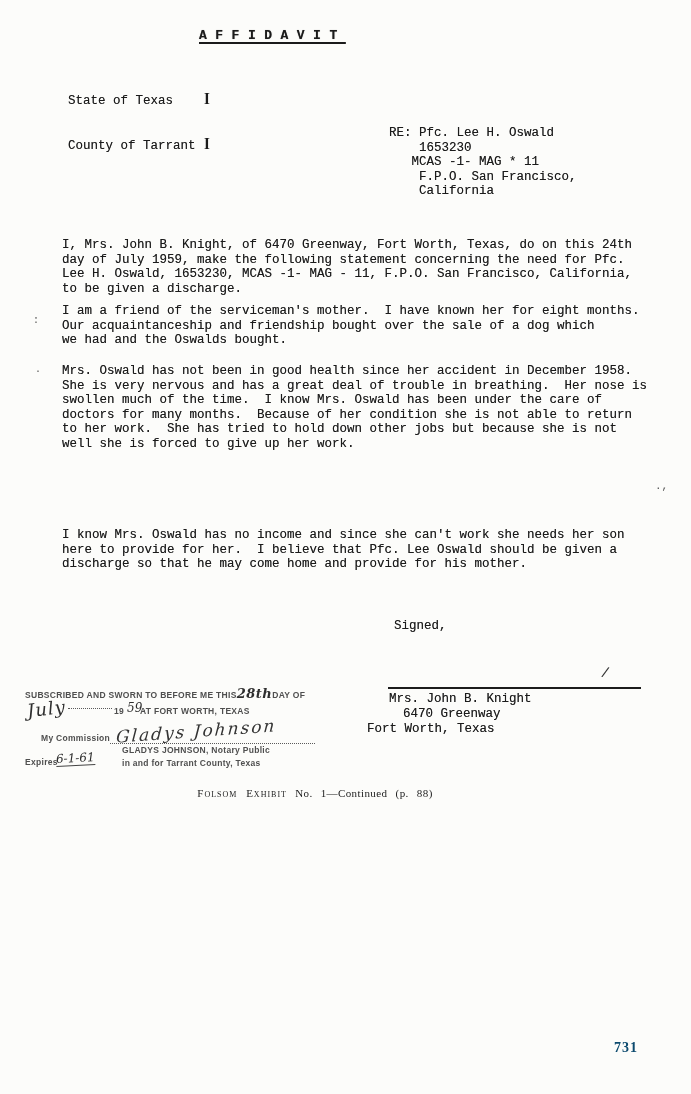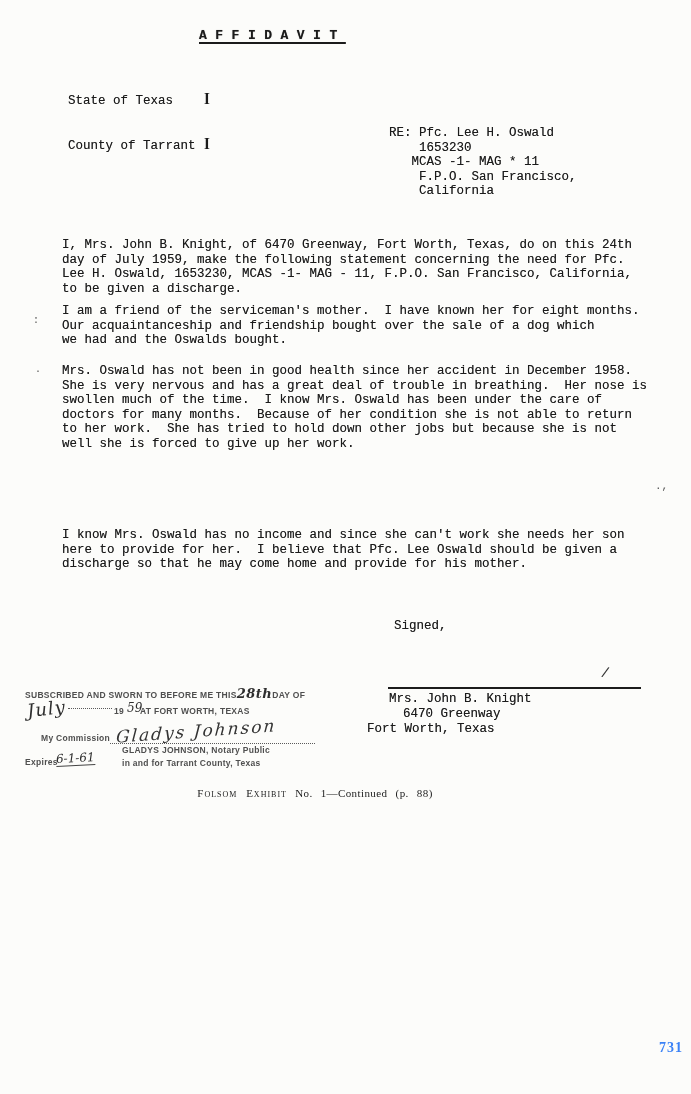--- a/index.html
+++ b/index.html
@@ -73,23 +73,22 @@
     color:#222;
     word-spacing:5px;
     letter-spacing:0.4px;
   }
   .footer .sc { font-variant:small-caps; letter-spacing:1px; }
   .pagenum {
     position:absolute;
     left:614px; top:1040px;
     font-family:"Liberation Serif","DejaVu Serif",serif;
     font-size:14px; font-weight:bold;
-    color:#3b82f6;
+    color:#0c4a6e;
     letter-spacing:1px;
-    margin-left:45px;
   }
   .artifact { position:absolute; color:#555; font-size:11px; }
 </style>
 </head>
 <body>
 
 <div class="page">
 
   <div class="title">AFFIDAVIT</div>
 

